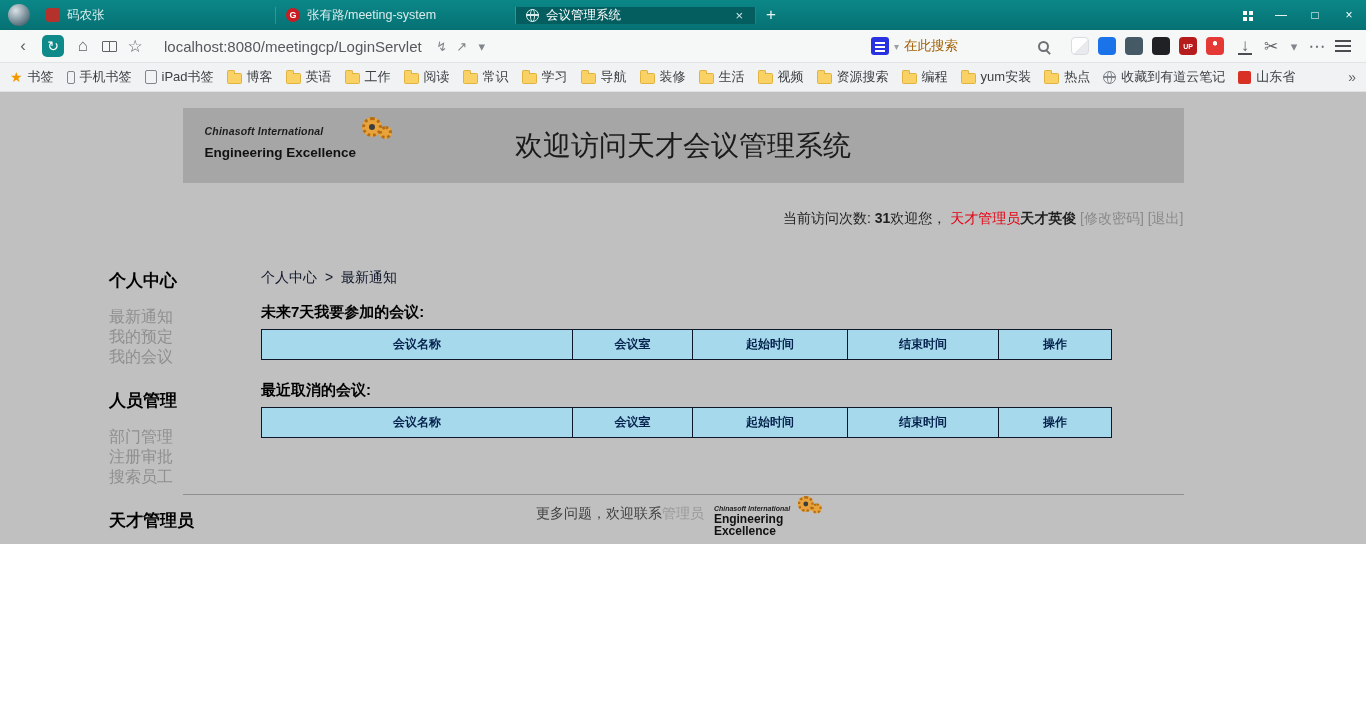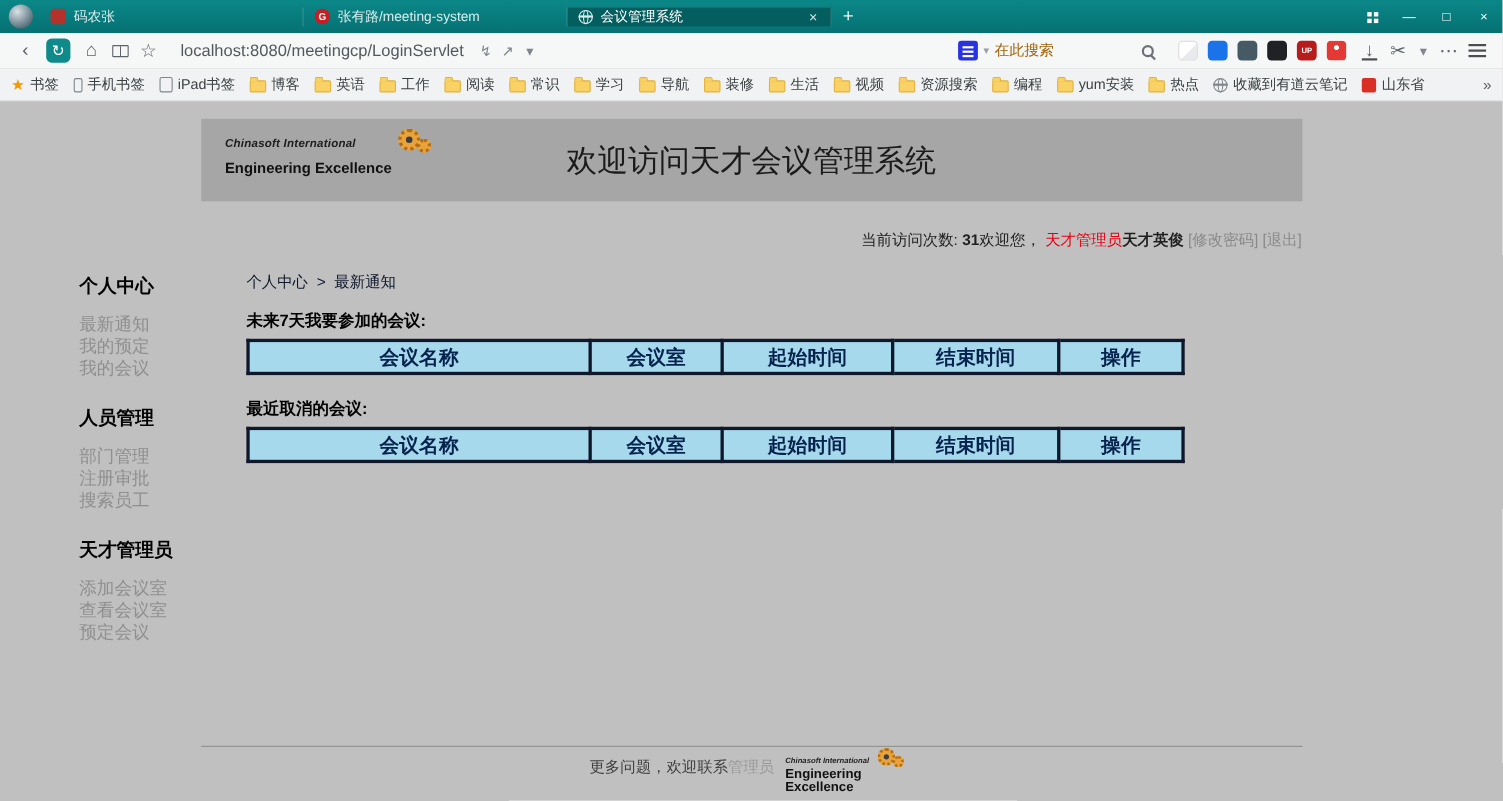--- a/index.html
+++ b/index.html
@@ -64,52 +64,52 @@
   .i-folder::before { content:""; position:absolute; top:-4px; left:-1px; width:6px; height:3px; background:#fad165; border:1px solid #e0b23e; border-bottom:none; border-radius:2px 2px 0 0; }
   .i-phone { width:8px; height:13px; border:1.5px solid #80868b; border-radius:2px; }
   .i-tablet { width:12px; height:14px; border:1.5px solid #80868b; border-radius:2px; }
   .i-bglobe { width:13px; height:13px; border:1.5px solid #80868b; border-radius:50%; position:relative; }
   .i-bglobe::before { content:""; position:absolute; left:-1px; right:-1px; top:50%; height:1.5px; margin-top:-0.75px; background:#80868b; }
   .i-bglobe::after { content:""; position:absolute; left:25%; right:25%; top:-1px; bottom:-1px; border:1.5px solid #80868b; border-radius:50%; }
   .i-redsite { width:13px; height:13px; background:#d93025; border-radius:2px; }
   .bm-overflow { position:absolute; right:10px; top:0; bottom:0; display:flex; align-items:center; color:#5f6368; font-size:14px; }
 
   
-  .page { height:636px; background:#c0c0c0; position:relative; overflow:hidden; }
+  .page { height:452px; background:#c0c0c0; position:relative; overflow:hidden; }
   .banner { width:1001px; height:75px; background:#a6a6a6; margin:16px auto 0; position:relative;
             display:flex; align-items:center; justify-content:center; }
   .logo { position:absolute; left:22px; top:13px; padding-right:46px; }
   .l1row { position:relative; }
   .l1 { font-style:italic; font-weight:bold; font-size:10.5px; color:#1d1d1d; letter-spacing:0.2px; }
   .l2 { font-weight:bold; font-size:13.5px; color:#111; margin-top:6px; }
   .gears { position:absolute; right:-44px; top:-4px; width:38px; height:30px; display:inline-block; }
   .gear { position:absolute; border-radius:50%; background:#e8a33c; border:3px dotted #b36d12; }
   .gear::after { content:""; position:absolute; inset:4px; border-radius:50%; background:#3d3d3d; }
   .g-big { left:0; top:0; width:20px; height:20px; }
   .g-small { left:17px; top:9px; width:13px; height:13px; }
   .banner-title { font-size:28px; color:#1b1b1b; }
 
   .visit { width:1001px; margin:27px auto 0; text-align:right; font-size:14px; color:#1f1f1f; }
   .visit b { font-weight:bold; }
   .visit .role { color:#e60012; }
   .visit .name { font-weight:bold; }
   .visit .dim { color:#8a8a8a; cursor:pointer; }
 
-  .content { display:flex; margin-top:20px; padding-left:72px; }
+  .content { display:flex; margin-top:41px; padding-left:109px; }
   .sidebar { width:152px; flex:none; }
   .sb-group { margin-bottom:22px; }
   .sb-heading { font-size:17px; font-weight:bold; color:#000; margin-bottom:15px; }
   .sb-link { display:block; color:#8f8f8f; font-size:16px; line-height:20px; cursor:pointer; text-decoration:none; }
 
   .main { flex:1; }
   .breadcrumb { font-size:14px; color:#0f172a; margin-bottom:16px; }
   .breadcrumb .bsep { margin:0 4px; }
   .section-title { font-size:15px; font-weight:bold; color:#000; margin-bottom:7px; }
   table.meeting-table { border-collapse:collapse; width:850px; margin-bottom:21px; table-layout:fixed; }
-  .meeting-table th { background:#a7d9ec; border:3px solid #0f172a; height:30px; font-size:18px; font-weight:bold; color:#06234e; }
+  .meeting-table th { background:#a7d9ec; border:1px solid #0f172a; height:30px; font-size:12px; font-weight:bold; color:#06234e; }
   col.c1{width:311px;} col.c2{width:120px;} col.c3{width:155px;} col.c4{width:151px;} col.c5{width:113px;}
 
   .footer { position:absolute; left:0; right:0; bottom:0; }
   .footer-line { width:1001px; margin:0 auto; border-top:1px solid #8f8f8f; }
   .footer-row { display:flex; align-items:flex-start; justify-content:center; gap:10px; padding:10px 0 6px; }
   .footer-text { font-size:14px; color:#3f3f3f; }
   .footer-text .dim { color:#9a9a9a; }
   .footer-logo { position:relative; padding-right:40px; line-height:1.05; }
   .fl1 { font-style:italic; font-weight:bold; font-size:7px; color:#222; display:block; }
   .fl2 { font-weight:bold; font-size:12px; color:#111; }

